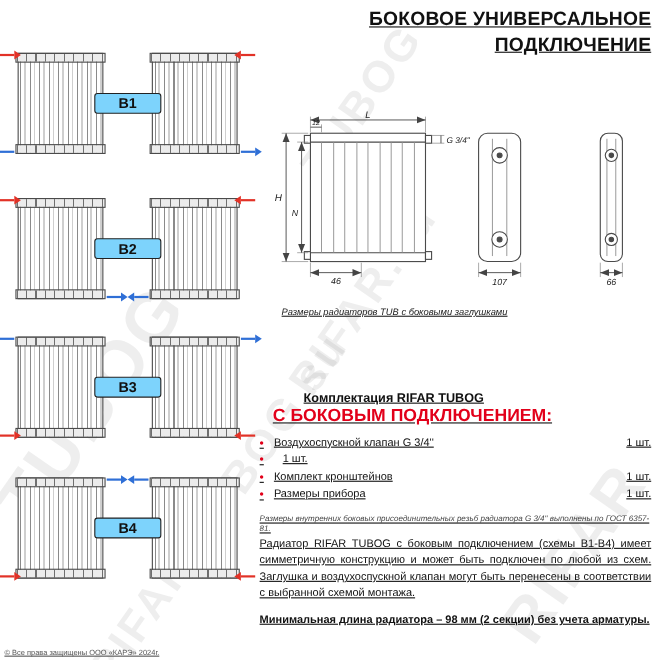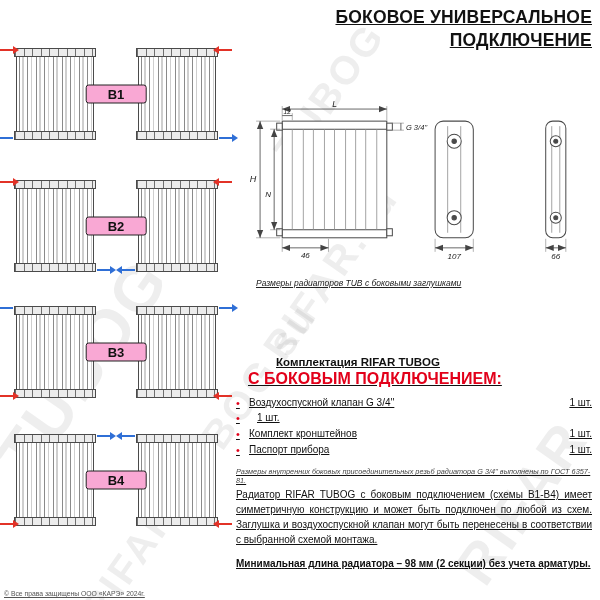--- a/index.html
+++ b/index.html
@@ -27,21 +27,21 @@
   .row1{top:48px;} .row2{top:180px;} .row3{top:306px;text-align:center;} .row4{top:434px;}
 
   .rad{position:relative;width:78px;height:92px;border:1px solid #4a4a4a;box-sizing:border-box;
        background:repeating-linear-gradient(90deg,#fff 0 1.5px,#8a8a8a 1.5px 2.5px,#fff 2.5px 5px,#cfcfcf 5px 6.5px,#fff 6.5px 8.6px);}
   .rad::before,.rad::after{content:"";position:absolute;left:-3px;right:-3px;height:7px;
        background:repeating-linear-gradient(90deg,#6f6f6f 0 1px,#ececec 1px 8.6px);
        border:1px solid #4a4a4a;}
   .rad::before{top:-1px;} .rad::after{bottom:-1px;}
 
   .scheme-label{position:absolute;left:50%;top:50%;transform:translate(-50%,-50%);
-       border:1.6px solid #222;background:#f9a8d4;padding:1px 21px;font-weight:700;
+       border:1.6px solid #222;background:#7dd3fc;padding:1px 21px;font-weight:700;
        font-size:13px;border-radius:3px;z-index:2;}
 
   .arrow{position:absolute;height:2.4px;width:13px;z-index:3;}
   .arrow.red{color:#e23227;background:#e23227;}
   .arrow.blue{color:#2f6fd6;background:#2f6fd6;}
   .arrow::after{content:"";position:absolute;top:50%;margin-top:-4px;width:0;height:0;
        border-top:4px solid transparent;border-bottom:4px solid transparent;}
   .arrow.right::after{right:-6px;border-left:6px solid currentColor;}
   .arrow.left::after{left:-6px;border-right:6px solid currentColor;}
   .arrow.top-left{top:0;left:-17px;} .arrow.bottom-left{bottom:0;left:-17px;}
@@ -242,21 +242,21 @@
       <span class="bullet"></span>
       <span class="qty">1 шт.</span>
     </div>
     <div class="item">
       <span class="bullet"></span>
       <span class="label">Комплект кронштейнов</span>
       <span class="qty">1 шт.</span>
     </div>
     <div class="item">
       <span class="bullet"></span>
-      <span class="label">Паспорт прибора</span>
+      <span class="label">Размеры прибора</span>
       <span class="qty">1 шт.</span>
     </div>
 
     <div class="note">Размеры внутренних боковых присоединительных резьб радиатора G 3/4'' выполнены по ГОСТ 6357-81.</div>
   </div>
 
   <div class="layer description">
     <div class="para">Радиатор RIFAR TUBOG с боковым подключением (схемы В1-В4) имеет симметричную конструкцию и может быть подключен по любой из схем. Заглушка и воздухоспускной клапан могут быть перенесены в соответствии с выбранной схемой монтажа.</div>
     <div class="min">Минимальная длина радиатора – 98 мм (2 секции) без учета арматуры.</div>
   </div>

